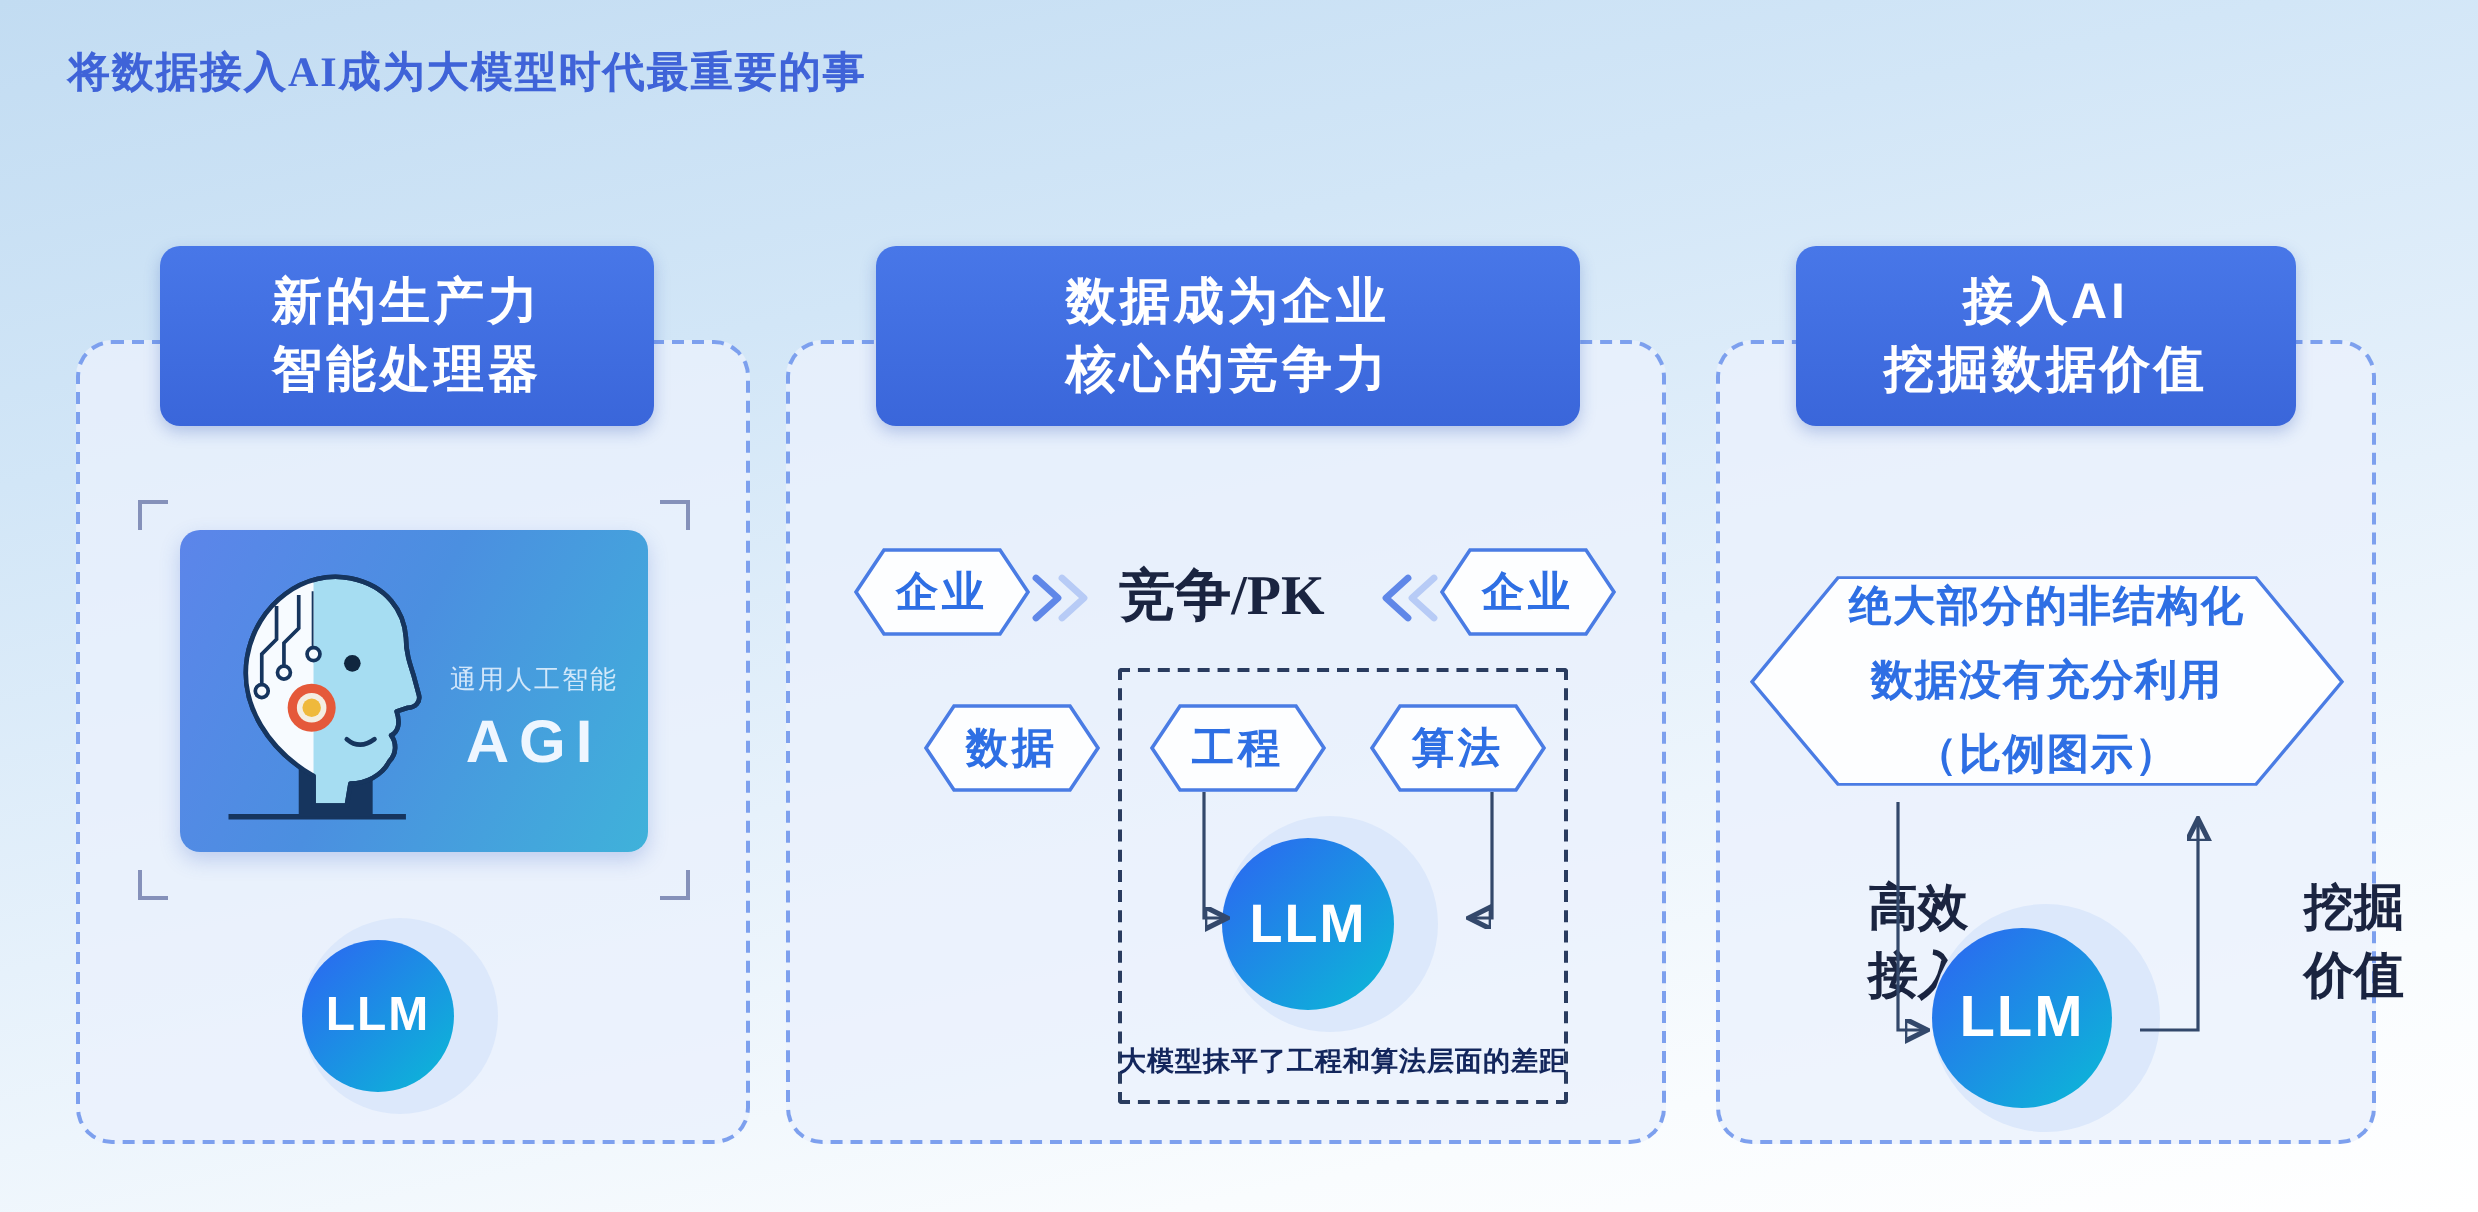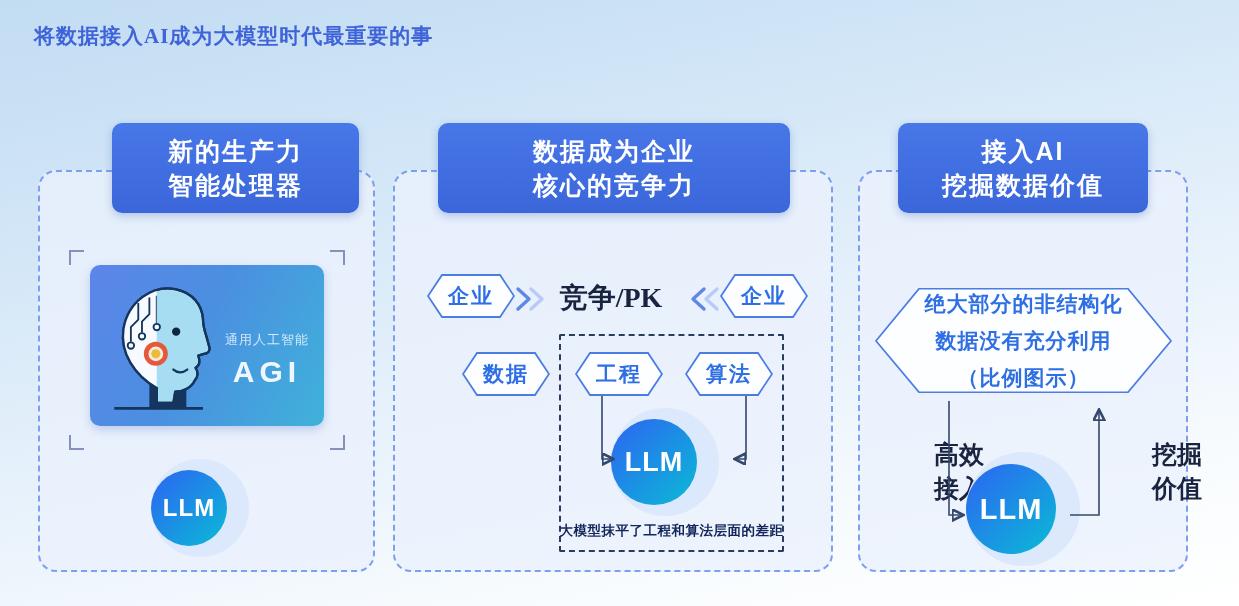--- a/index.html
+++ b/index.html
@@ -27,21 +27,21 @@
   .panel-mid{left:393px;width:440px;}
   .panel-right{left:858px;width:330px;}
 
   .col-header{
     position:absolute;top:123px;height:90px;z-index:5;
     background:linear-gradient(180deg,#4877e8,#3a66da);
     border-radius:10px;box-shadow:0 3px 8px rgba(40,80,180,0.28);
     color:#ffffff;font-weight:700;font-size:25px;line-height:34px;letter-spacing:2px;
     display:flex;align-items:center;justify-content:center;text-align:center;white-space:pre-line;
   }
-  .hdr-left{left:80px;width:247px;margin-left:32px;}
+  .hdr-left{left:80px;width:247px;}
   .hdr-mid{left:438px;width:352px;}
   .hdr-right{left:898px;width:250px;}
 
   
   .cb{position:absolute;width:13px;height:13px;border:0 solid #8591ba;}
   .cb-tl{border-left-width:2.5px;border-top-width:2.5px;}
   .cb-tr{border-right-width:2.5px;border-top-width:2.5px;}
   .cb-bl{border-left-width:2.5px;border-bottom-width:2.5px;}
   .cb-br{border-right-width:2.5px;border-bottom-width:2.5px;}
 

